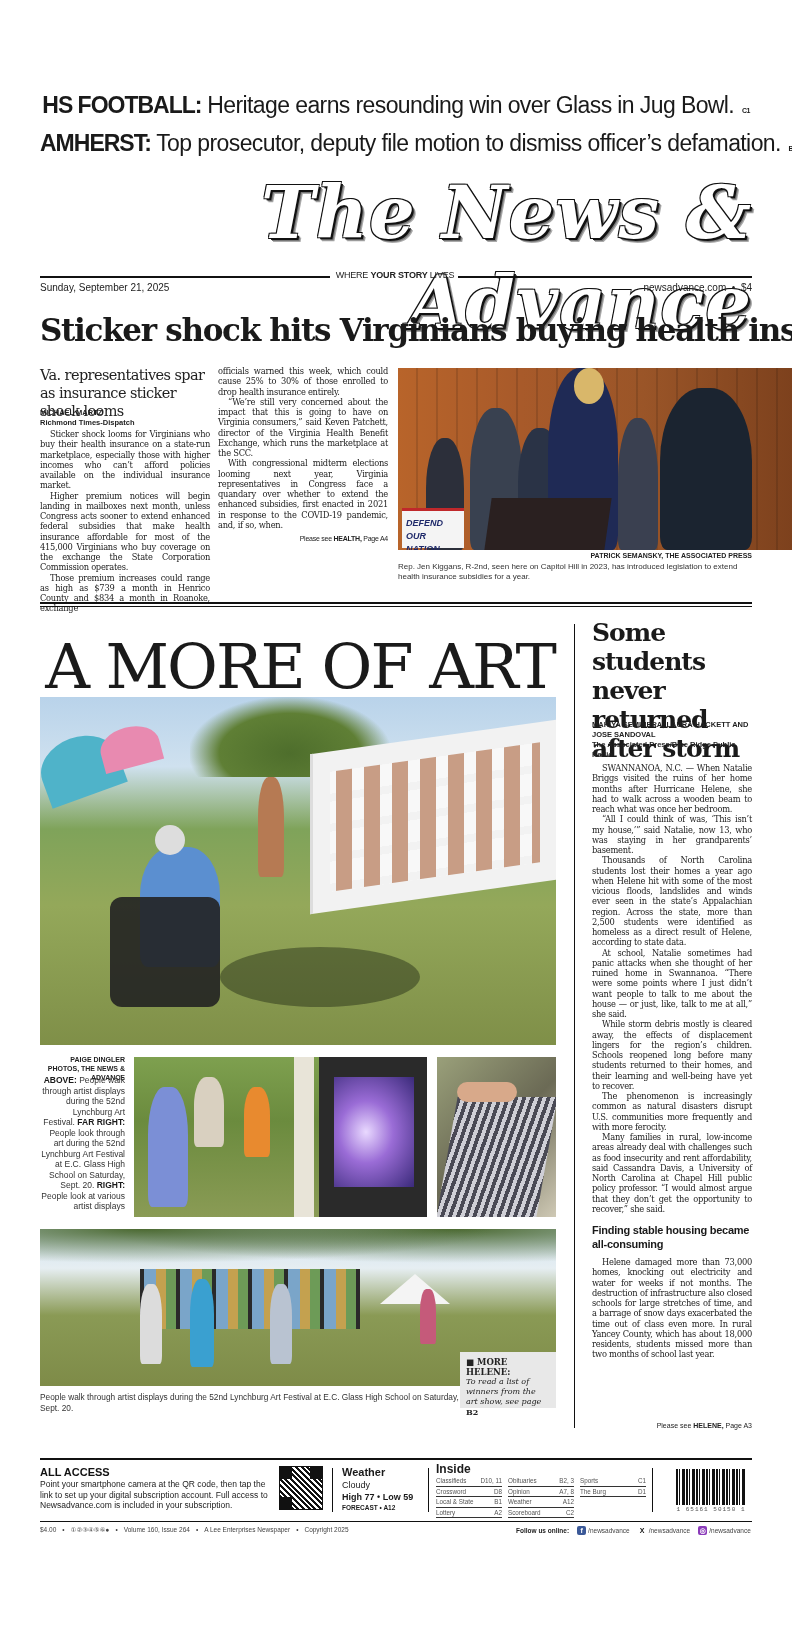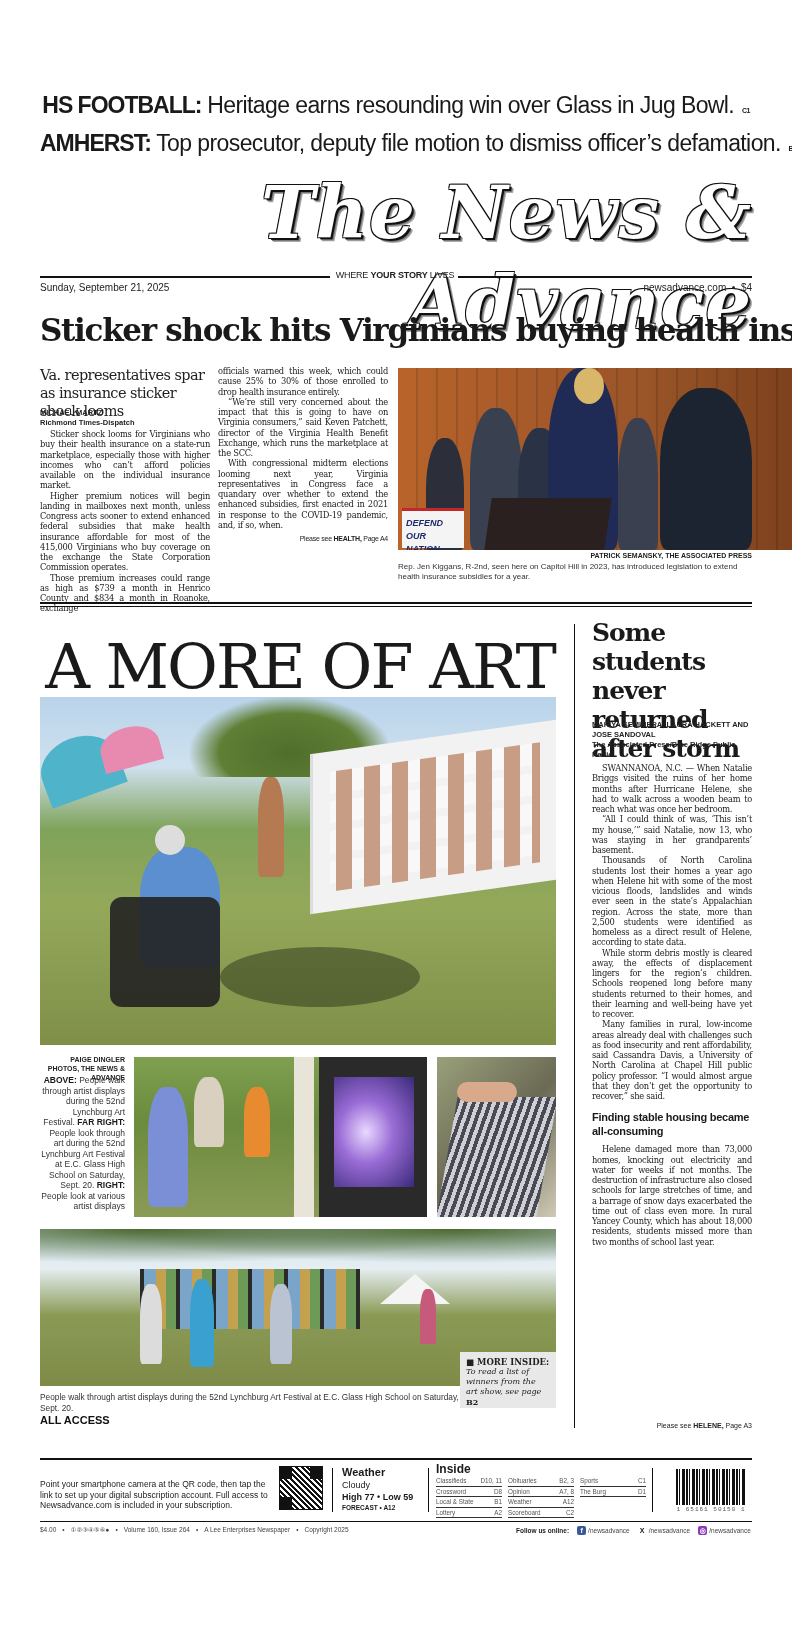--- a/index.html
+++ b/index.html
@@ -70,21 +70,21 @@
   
   #storm-head { position: absolute; left: 592px; top: 618px; width: 160px; font-family: "DejaVu Serif", serif; font-weight: 700; font-size: 25px; line-height: 29px; letter-spacing: -1px; color: #1a1a1a; }
   #storm-byline { position: absolute; left: 592px; top: 720px; width: 160px; }
   #storm-body { position: absolute; left: 592px; top: 763px; width: 160px; }
   #storm-subhead { font-family: "Liberation Sans", sans-serif; font-weight: 700; font-size: 11px; line-height: 14px; margin: 9px 0 6px; text-indent: 0; text-align: left; color: #1a1a1a; }
   #storm-jump { position: absolute; right: 40px; top: 1422px; font-family: "Liberation Sans", sans-serif; font-size: 7px; color: #222; }
   #storm-jump b { font-weight: 700; }
 
   
   #footer-rule { position: absolute; left: 40px; top: 1458px; width: 712px; height: 2px; background: #111; }
-  #allaccess-title { position: absolute; left: 40px; top: 1414px; font-family: "Liberation Sans", sans-serif; font-weight: 700; font-size: 11px; color: #111; }
+  #allaccess-title { position: absolute; left: 40px; top: 1466px; font-family: "Liberation Sans", sans-serif; font-weight: 700; font-size: 11px; color: #111; }
   #allaccess-text { position: absolute; left: 40px; top: 1479px; width: 232px; font-family: "Liberation Sans", sans-serif; font-size: 8.5px; line-height: 10.5px; color: #222; }
   #qr { position: absolute; left: 280px; top: 1467px; width: 42px; height: 42px; background:
       linear-gradient(#111,#111) 0 0/12px 12px no-repeat,
       linear-gradient(#111,#111) 30px 0/12px 12px no-repeat,
       linear-gradient(#111,#111) 0 30px/12px 12px no-repeat,
       repeating-linear-gradient(45deg, #111 0 2px, #fff 2px 4px);
     outline: 1px solid #111; }
   .vdiv { position: absolute; width: 1px; background: #111; }
   #weather-title { position: absolute; left: 342px; top: 1466px; font-family: "Liberation Sans", sans-serif; font-weight: 700; font-size: 11px; }
   #weather-cond { position: absolute; left: 342px; top: 1480px; font-family: "Liberation Sans", sans-serif; font-size: 9px; text-align: center; }
@@ -196,37 +196,39 @@
   <div style="position:absolute;left:0;top:0;width:516px;height:40px;background:radial-gradient(ellipse at 20% 0%, #4c6a32 0%, transparent 60%), radial-gradient(ellipse at 80% 0%, #4c6a32 0%, transparent 60%);"></div>
   <div style="position:absolute;left:100px;top:40px;width:220px;height:60px;background:repeating-linear-gradient(90deg, #2a2a2a 0 4px, #7aa5c9 4px 16px, #c4a14f 16px 26px, #6d9b57 26px 36px);"></div>
   <div style="position:absolute;left:340px;top:45px;width:70px;height:30px;background:#f4f4f4;clip-path:polygon(0 100%,50% 0,100% 100%);"></div>
   <div style="position:absolute;left:100px;top:55px;width:22px;height:80px;background:#dcdcdc;border-radius:40% 40% 10% 10%;"></div>
   <div style="position:absolute;left:150px;top:50px;width:24px;height:88px;background:#3aa0d0;border-radius:40% 40% 10% 10%;"></div>
   <div style="position:absolute;left:230px;top:55px;width:22px;height:80px;background:#b9c3d1;border-radius:40% 40% 10% 10%;"></div>
   <div style="position:absolute;left:380px;top:60px;width:16px;height:55px;background:#c55a7a;border-radius:40% 40% 10% 10%;"></div>
 </div>
 
 <div id="more-inside">
-  <div class="h">■ MORE INSIDE:</div>
+  <div class="h">■ MORE HELENE:</div>
   <div class="t"><span>To read a list of winners from the art show, see page </span><b style="font-style:normal">B2</b></div>
 </div>
 <div id="wide-caption">People walk through artist displays during the 52nd Lynchburg Art Festival at E.C. Glass High School on Saturday, Sept. 20.</div>
 
 <div id="col-divider"></div>
 
 <h2 id="storm-head">Some students never returned after storm</h2>
 <div id="storm-byline" class="byline">
   <div>MAKIYA SEMINERA, LAURA HACKETT AND JOSE SANDOVAL</div>
   <div class="org">The Associated Press/Blue Ridge Public Radio</div>
 </div>
 <div id="storm-body" class="body">
   <p>SWANNANOA, N.C. — When Natalie Briggs visited the ruins of her home months after Hurricane Helene, she had to walk across a wooden beam to reach what was once her bedroom.</p>
   <p>“All I could think of was, ‘This isn’t my house,’” said Natalie, now 13, who was staying in her grandparents’ basement.</p>
   <p>Thousands of North Carolina students lost their homes a year ago when Helene hit with some of the most vicious floods, landslides and winds ever seen in the state’s Appalachian region. Across the state, more than 2,500 students were identified as homeless as a direct result of Helene, according to state data.</p>
+  <p>At school, Natalie sometimes had panic attacks when she thought of her ruined home in Swannanoa. “There were some points where I just didn’t want people to talk to me about the house — or just, like, talk to me at all,” she said.</p>
   <p>While storm debris mostly is cleared away, the effects of displacement lingers for the region’s children. Schools reopened long before many students returned to their homes, and their learning and well-being have yet to recover.</p>
+  <p>The phenomenon is increasingly common as natural disasters disrupt U.S. communities more frequently and with more ferocity.</p>
   <p>Many families in rural, low-income areas already deal with challenges such as food insecurity and rent affordability, said Cassandra Davis, a University of North Carolina at Chapel Hill public policy professor. “I would almost argue that they don’t get the opportunity to recover,” she said.</p>
   <p id="storm-subhead">Finding stable housing became all-consuming</p>
   <p>Helene damaged more than 73,000 homes, knocking out electricity and water for weeks if not months. The destruction of infrastructure also closed schools for large stretches of time, and a barrage of snow days exacerbated the time out of class even more. In rural Yancey County, which has about 18,000 residents, students missed more than two months of school last year.</p>
 </div>
 <div id="storm-jump"><span>Please see </span><b>HELENE,</b><span> Page A3</span></div>
 
 <div id="footer-rule"></div>
 <div id="allaccess-title">ALL ACCESS</div>
 <div id="allaccess-text">Point your smartphone camera at the QR code, then tap the link to set up your digital subscription account. Full access to Newsadvance.com is included in your subscription.</div>
 <div id="qr"></div>

